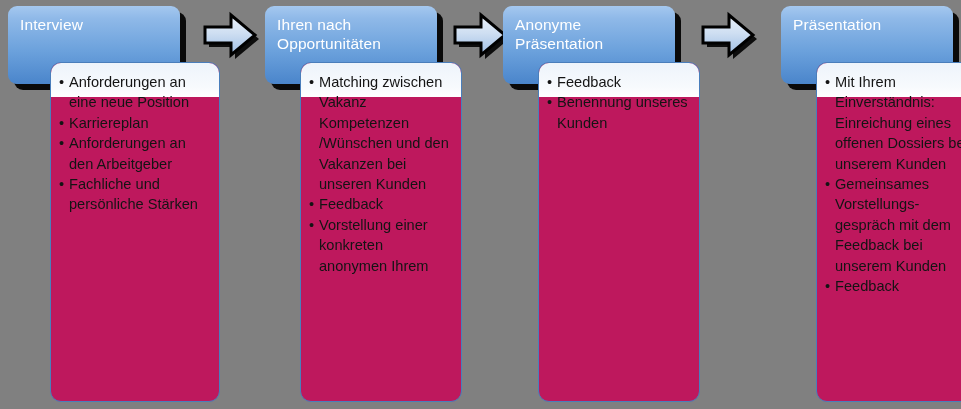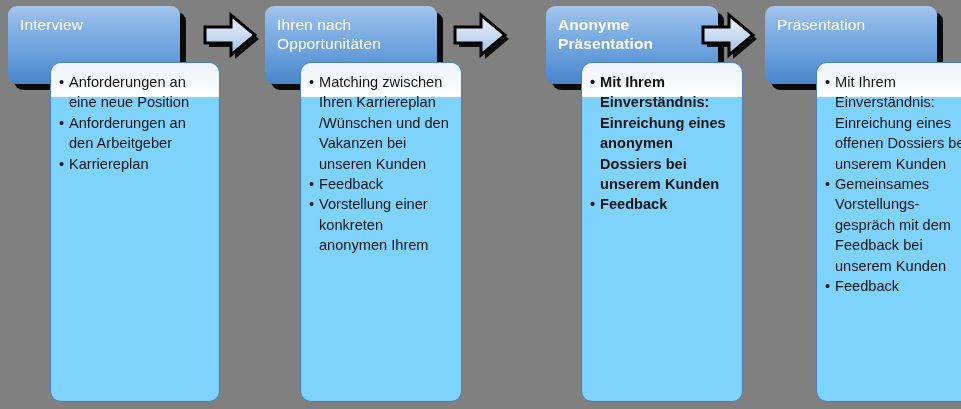--- a/index.html
+++ b/index.html
@@ -50,21 +50,21 @@
     letter-spacing: 0.1px;
     white-space: pre-line;
   }
 
   
   .card {
     position: absolute;
     top: 62px;
     width: 161px;
     height: 340px;
-    background: #7dd3fc;
+    background: #be185d;
     border: 1.6px solid #4a7ebb;
     border-radius: 11px;
     box-sizing: border-box;
     overflow: hidden;
   }
   .card::before {
     content: "";
     position: absolute;
     left: 0; top: 0; right: 0;
     height: 34px;
@@ -111,22 +111,23 @@
 
 <div id="canvas">
 
   <div class="stage" style="left:8px; width:230px;">
     <div class="header-box" style="width:172px;">
       <div class="header-title">Interview</div>
     </div>
     <div class="card" style="left:42px; width:170px;">
       <ul class="bullets">
         <li>Anforderungen an eine neue Position</li>
+        <li>Karriereplan</li>
         <li>Anforderungen an den Arbeitgeber</li>
-        <li>Karriereplan</li>
+        <li>Fachliche und persönliche Stärken</li>
       </ul>
     </div>
   </div>
 
   <div class="arrow" style="left:200px;">
     <svg width="62" height="60" viewBox="0 0 62 60" xmlns="http://www.w3.org/2000/svg">
       <defs>
         <linearGradient id="agrad" x1="0" y1="0" x2="0" y2="1">
           <stop offset="0%" stop-color="#e8eff9"></stop>
           <stop offset="45%" stop-color="#cfdff2"></stop>
@@ -139,59 +140,59 @@
       </g>
     </svg>
   </div>
 
   <div class="stage" style="left:265px; width:230px;">
     <div class="header-box" style="width:172px;">
       <div class="header-title">Ihren nach Opportunitäten</div>
     </div>
     <div class="card" style="left:35px; width:162px;">
       <ul class="bullets">
-        <li>Matching zwischen Ihren Karriereplan /Wünschen und den Vakanzen bei unseren Kunden</li>
+        <li>Matching zwischen Vakanz Kompetenzen /Wünschen und den Vakanzen bei unseren Kunden</li>
         <li>Feedback</li>
         <li>Vorstellung einer konkreten anonymen Ihrem</li>
       </ul>
     </div>
   </div>
 
   <div class="arrow" style="left:450px;">
     <svg width="62" height="60" viewBox="0 0 62 60" xmlns="http://www.w3.org/2000/svg">
       <g transform="translate(4,4)">
         <path d="M1,14 L27,14 L27,2 L51,22 L27,42 L27,30 L1,30 Z" fill="rgba(0,0,0,0.9)" transform="translate(4,4)"></path>
         <path d="M1,14 L27,14 L27,2 L51,22 L27,42 L27,30 L1,30 Z" fill="url(#agrad)" stroke="#000000" stroke-width="3" stroke-linejoin="miter"></path>
       </g>
     </svg>
   </div>
 
-  <div class="stage" style="left:546px; width:230px;font-weight:bold;">
+  <div class="stage" style="left:503px; width:230px;">
     <div class="header-box" style="width:172px;">
       <div class="header-title">Anonyme Präsentation</div>
     </div>
     <div class="card" style="left:35px; width:162px;">
       <ul class="bullets">
-        <li>Mit Ihrem Einverständnis: Einreichung eines anonymen Dossiers bei unserem Kunden</li>
         <li>Feedback</li>
+        <li>Benennung unseres Kunden</li>
       </ul>
     </div>
   </div>
 
   <div class="arrow" style="left:698px;">
     <svg width="62" height="60" viewBox="0 0 62 60" xmlns="http://www.w3.org/2000/svg">
       <g transform="translate(4,4)">
         <path d="M1,14 L27,14 L27,2 L51,22 L27,42 L27,30 L1,30 Z" fill="rgba(0,0,0,0.9)" transform="translate(4,4)"></path>
         <path d="M1,14 L27,14 L27,2 L51,22 L27,42 L27,30 L1,30 Z" fill="url(#agrad)" stroke="#000000" stroke-width="3" stroke-linejoin="miter"></path>
       </g>
     </svg>
   </div>
 
   <div class="stage" style="left:765px; width:196px;">
-    <div class="header-box" style="width:172px;">
+    <div class="header-box" style="width:172px;margin-left:16px;">
       <div class="header-title">Präsentation</div>
     </div>
     <div class="card" style="left:35px; width:162px;margin-left:16px;">
       <ul class="bullets">
         <li>Mit Ihrem Einverständnis: Einreichung eines offenen Dossiers bei unserem Kunden</li>
         <li>Gemeinsames Vorstellungs-gespräch mit dem Feedback bei unserem Kunden</li>
         <li>Feedback</li>
       </ul>
     </div>
   </div>

